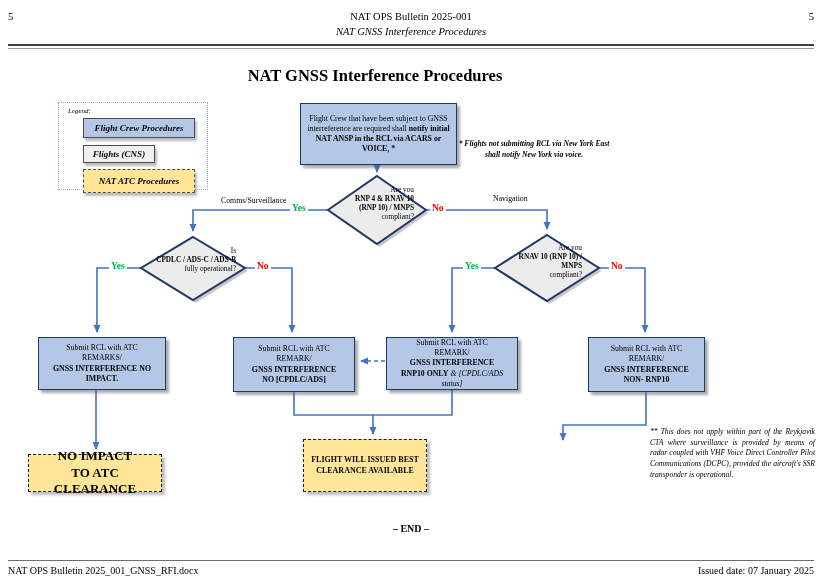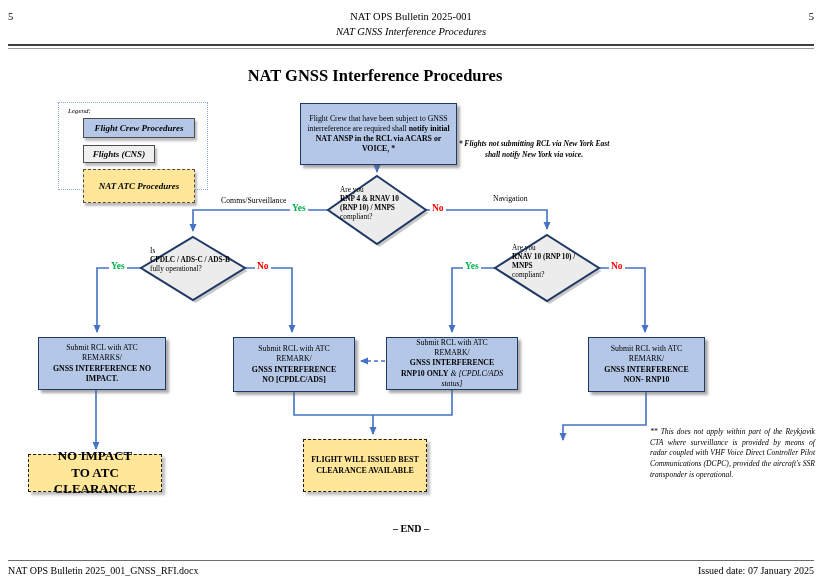--- a/index.html
+++ b/index.html
@@ -13,21 +13,21 @@
   .hdr-num{font-size:10.5px;}
   .hdr-line{font-size:10.5px;width:822px;text-align:center;}
   .hdr-rule{height:2px;border-top:2px solid #3f3f3f;border-bottom:1px solid #9a9a9a;}
   .doc-title{font-size:16.5px;font-weight:bold;text-align:center;}
   .vcenter{display:flex;flex-direction:column;justify-content:center;box-sizing:border-box;}
   .bluebox{background:#b4c7e7;border:1.8px solid #1f3864;box-shadow:2.5px 3px 2.5px rgba(100,100,100,.55);
            font-size:7.8px;line-height:1.3;text-align:center;}
   .yellowbox{background:#ffe699;border:1.6px dashed #1a1a1a;box-shadow:2.5px 3px 2.5px rgba(110,110,110,.45);
            font-size:8px;line-height:1.28;text-align:center;}
   .alertbox{border:3px dashed #ff0000;}
-  .dtext{position:absolute;text-align:left;font-size:7.3px;line-height:1.25;z-index:3;}
+  .dtext{position:absolute;text-align:right;font-size:7.3px;line-height:1.25;z-index:3;}
   .yn{position:absolute;font-weight:bold;font-size:9.5px;background:#fff;padding:0 2px;z-index:3;}
   .route{position:absolute;font-size:7.8px;white-space:nowrap;z-index:3;margin-left:17px;}
   .note{position:absolute;font-style:italic;font-size:7.6px;line-height:1.4;}
   .legend-outer{border:1.2px dotted #8faadc;box-sizing:border-box;}
   .lgswatch{position:absolute;border:1.5px solid #4d4d4d;box-shadow:2px 2.5px 2px rgba(110,110,110,.45);
            font-size:9px;text-align:center;box-sizing:border-box;display:flex;align-items:center;justify-content:center;}
   .ftr-rule{border-top:1px solid #6e6e6e;}
   .ftr-text{font-size:10px;}
   svg.wires{position:absolute;left:0;top:0;z-index:1;pointer-events:none;}
   .boxlayer{z-index:2;}
@@ -72,21 +72,21 @@
       <polygon points="193,237 245,268 193,300 141,268" fill="#ececec" stroke="#1f3864" stroke-width="2"></polygon>
       <polygon points="549.5,238 601.5,271 549.5,304 497.5,271" fill="#9a9a9a" opacity="0.55"></polygon>
       <polygon points="547,235 599,268 547,301 495,268" fill="#ececec" stroke="#1f3864" stroke-width="2"></polygon>
     </g>
   </svg>
 
   <div class="abs legend-outer boxlayer" style="left:58px;top:102px;width:150px;height:88px;">
     <div class="abs i" style="left:9px;top:4px;font-size:7px;">Legend:</div>
     <div class="lgswatch bi" style="left:24px;top:15px;width:112px;height:20px;background:#b4c7e7;">Flight Crew Procedures</div>
     <div class="lgswatch bi" style="left:24px;top:42px;width:72px;height:18px;background:#f0f0f0;">Flights (CNS)</div>
-    <div class="lgswatch bi" style="left:24px;top:66px;width:112px;height:34px;background:#ffe699;border-style:dashed;">NAT ATC Procedures</div>
+    <div class="lgswatch bi" style="left:24px;top:66px;width:112px;height:24px;background:#ffe699;border-style:dashed;">NAT ATC Procedures</div>
   </div>
 
   <div class="abs bluebox vcenter boxlayer" style="left:300px;top:103px;width:157px;height:62px;padding:2px 5px;">
     <div>
       <span>Flight Crew that have been subject to GNSS interreference are required shall</span>
       <span class="b">notify initial NAT ANSP in the RCL via ACARS or VOICE, *</span>
     </div>
   </div>
 
   <div class="note bi ctr" style="left:453px;top:139px;width:162px;">* Flights not submitting RCL via New York East shall notify New York via voice.</div>

